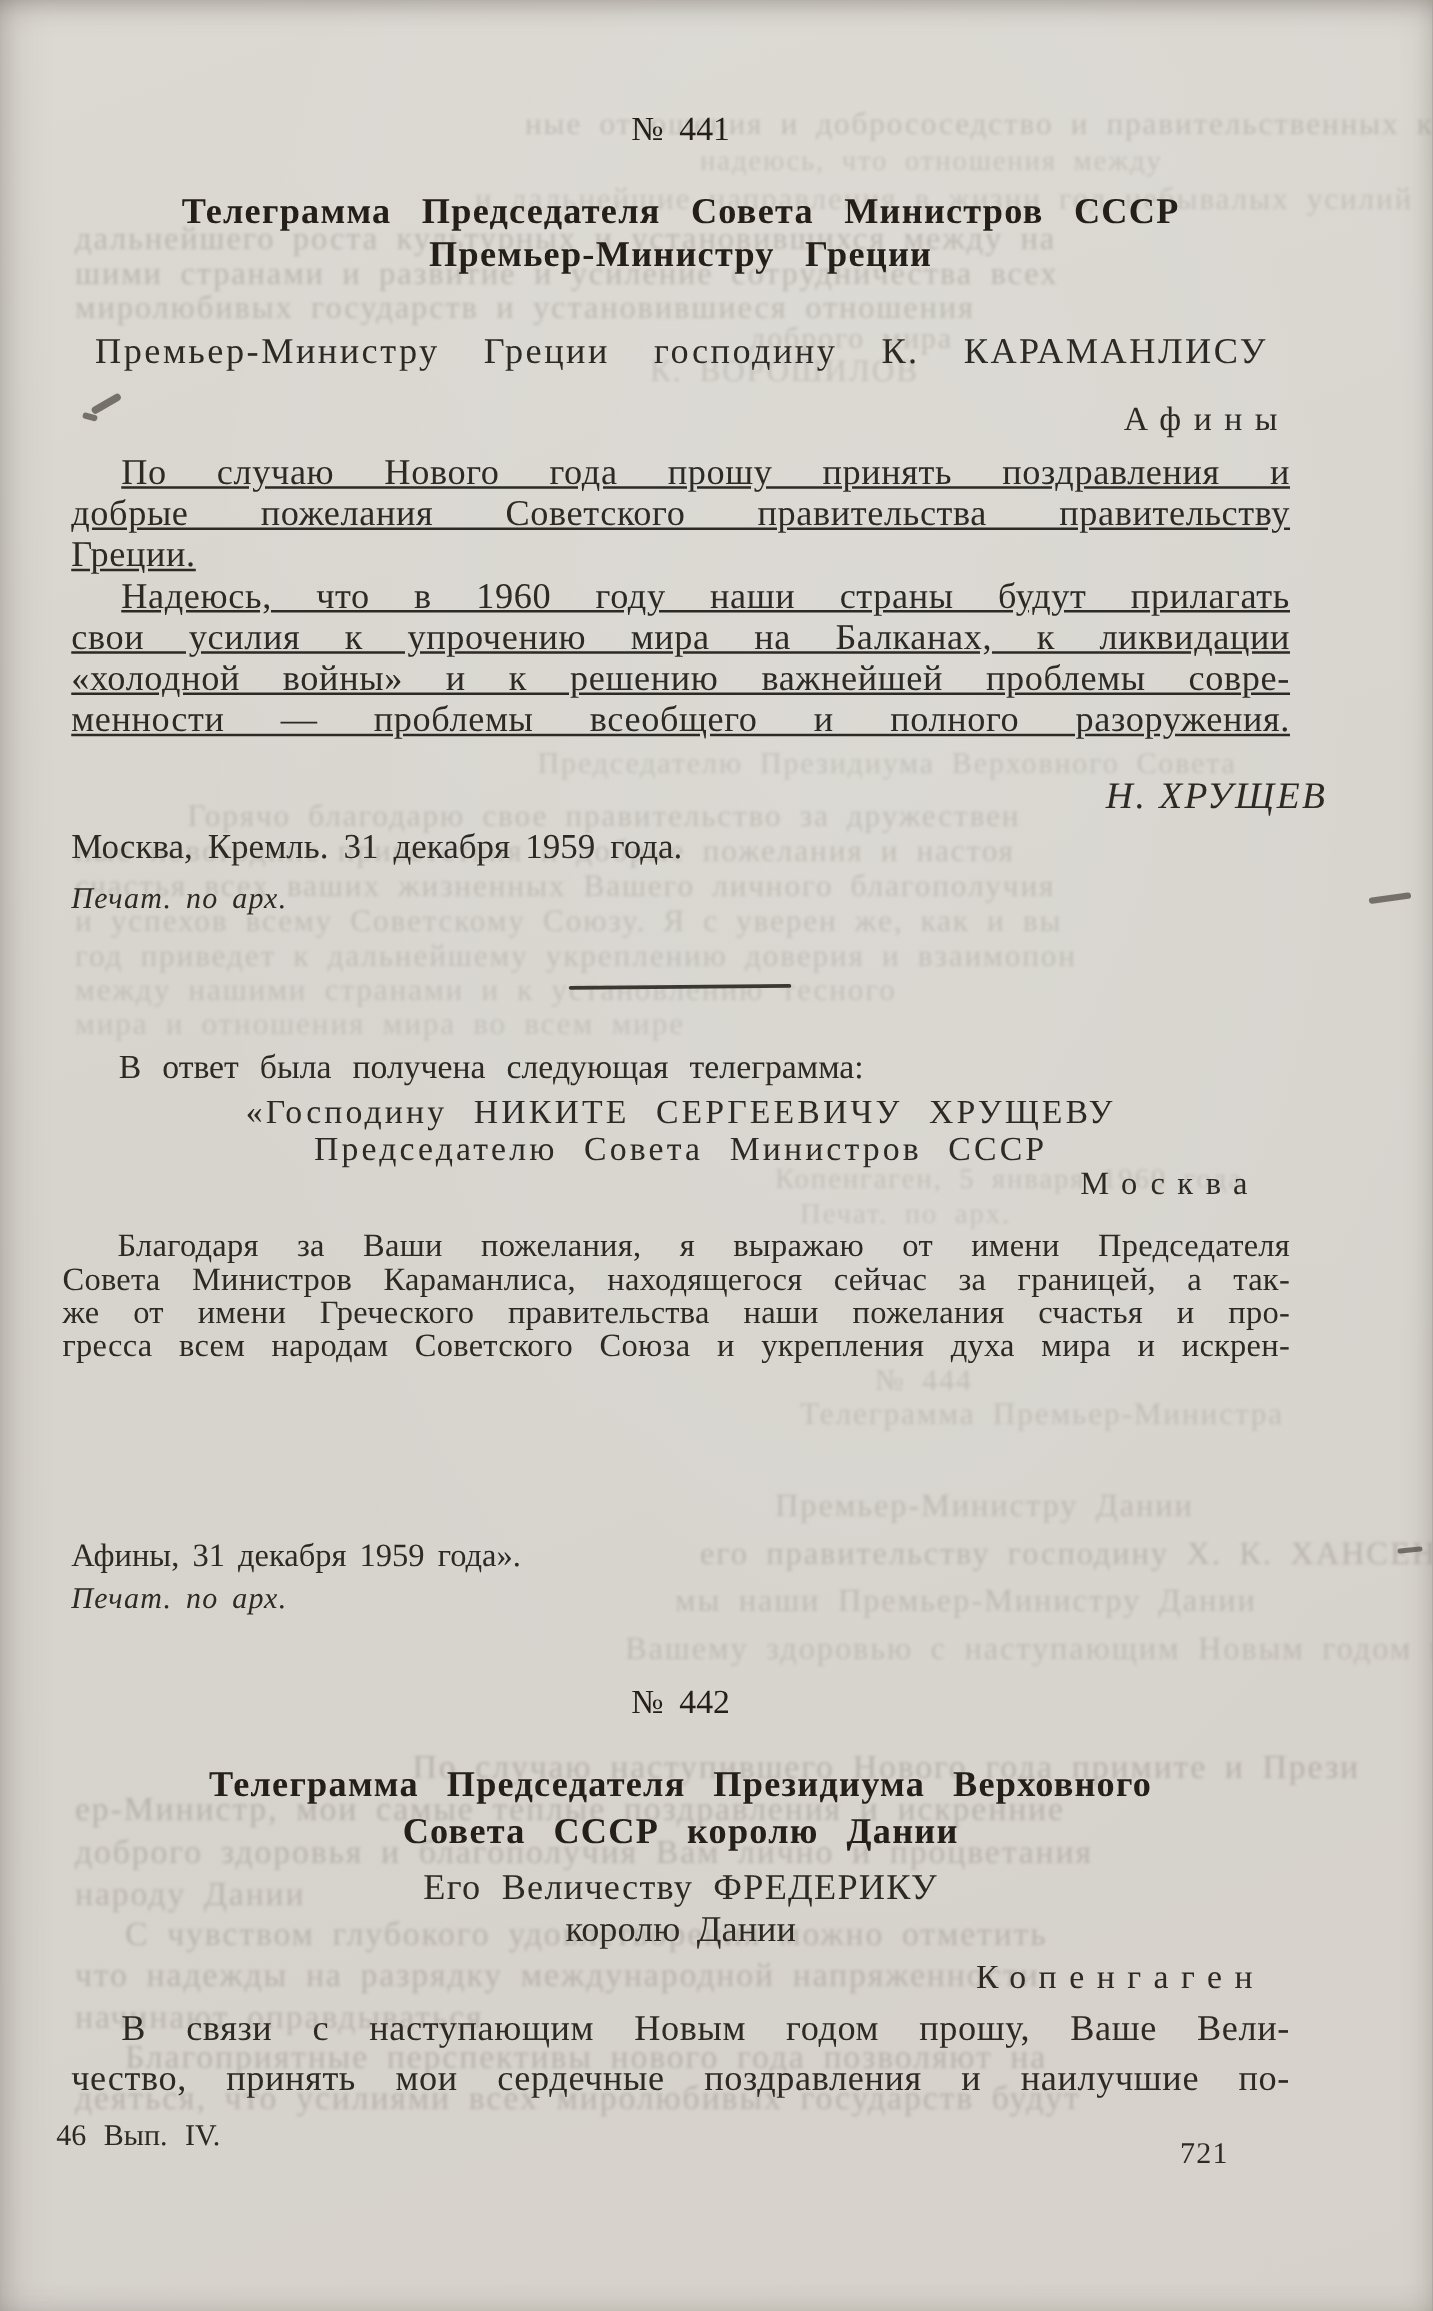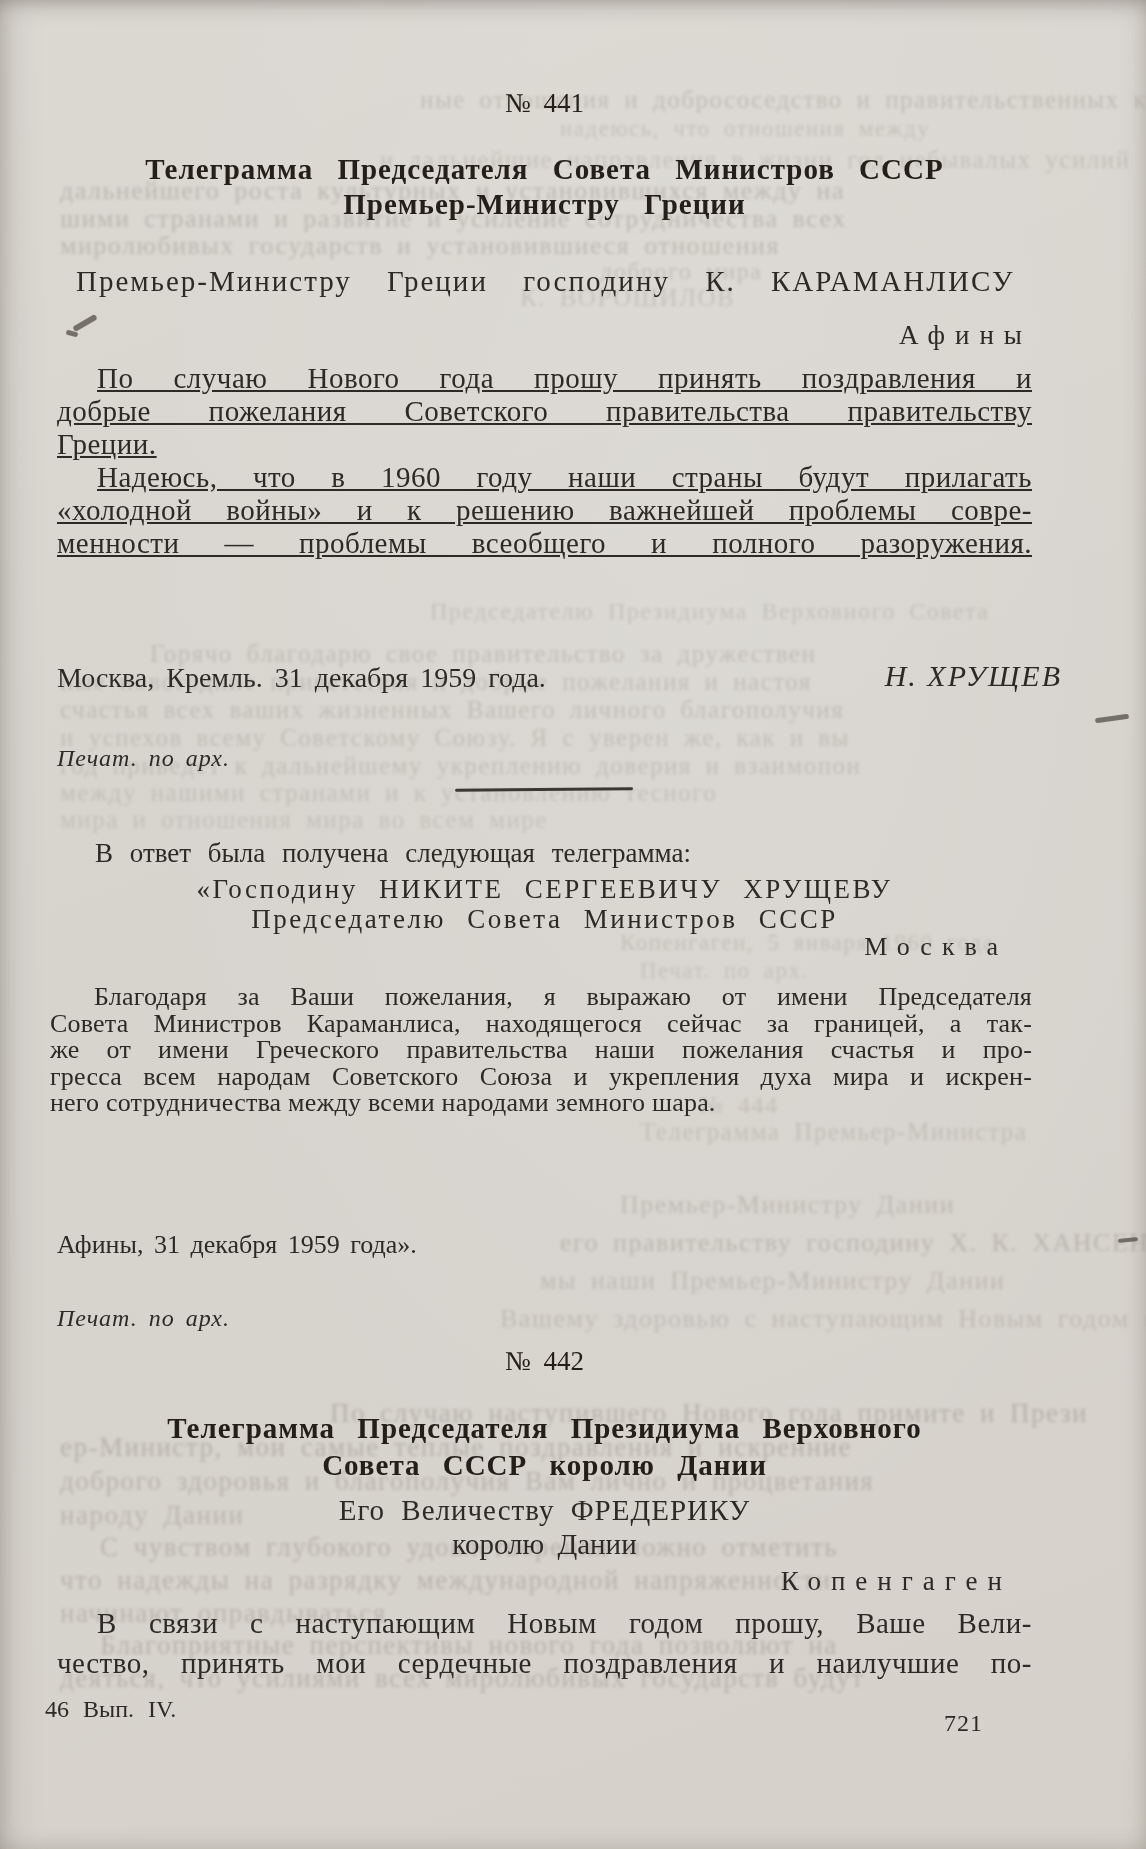--- a/index.html
+++ b/index.html
@@ -17,21 +17,21 @@
       inset -14px 0 30px -20px rgba(95,90,80,0.30),
       inset 0 -10px 30px -20px rgba(95,90,80,0.30);
     overflow:hidden;
     font-family:"Liberation Serif","DejaVu Serif",serif;
     color:#2d2a25;
   }
   .abs{position:absolute;left:57px;right:114px;}
   .center{text-align:center;}
   .rightal{text-align:right;}
   .bold{font-weight:700;color:#242019;}
-  .ital{font-style:italic;margin-top:39px;}
+  .ital{font-style:italic;}
   .jline{text-align:justify;text-align-last:justify;}
   .lastline{text-align:left;text-align-last:auto;}
   .num{font-size:27px;font-weight:400;word-spacing:6px;color:#242019;}
   .h441{top:152px;font-size:29px;line-height:35px;word-spacing:16px;letter-spacing:1px;}
   .addr441{top:265px;font-size:29px;word-spacing:26px;letter-spacing:2px;margin-left:19px;}
   .place{letter-spacing:10px;font-size:27px;}
   .body441{font-size:29px;line-height:33px;letter-spacing:0.5px;text-decoration:underline;}
   .sig441{top:620px;font-size:30px;letter-spacing:2px;right:84px;}
   .date441{top:662px;font-size:28px;word-spacing:5px;}
   .src{font-size:24px;letter-spacing:1px;word-spacing:4px;}
@@ -114,20 +114,21 @@
   <div class="abs rightal place txt" style="top:320px">Афины</div>
 
   <div class="abs body441 txt" style="top:362px">
     <div class="jline indent">По случаю Нового года прошу принять поздравления и</div>
     <div class="jline">добрые пожелания Советского правительства правительству</div>
     <div class="lastline">Греции.</div>
   </div>
 
   <div class="abs body441 txt" style="top:461px">
     <div class="jline indent">Надеюсь, что в 1960 году наши страны будут прилагать</div>
+    <div class="jline">свои усилия к упрочению мира на Балканах, к ликвидации</div>
     <div class="jline">«холодной войны» и к решению важнейшей проблемы совре-</div>
     <div class="jline">менности — проблемы всеобщего и полного разоружения.</div>
   </div>
 
   <div class="abs rightal ital sig441 txt">Н. ХРУЩЕВ</div>
 
   <div class="abs date441 txt">Москва, Кремль. 31 декабря 1959 года.</div>
 
   <div class="abs ital src txt" style="top:706px">Печат. по арх.</div>
 
@@ -140,21 +141,20 @@
     <div>Председателю Совета Министров СССР</div>
   </div>
 
   <div class="abs rightal place placeM txt">Москва</div>
 
   <div class="abs bodyR txt">
     <div class="jline indent" style="text-indent:44px">Благодаря за Ваши пожелания, я выражаю от имени Председателя</div>
     <div class="jline">Совета Министров Караманлиса, находящегося сейчас за границей, а так-</div>
     <div class="jline">же от имени Греческого правительства наши пожелания счастья и про-</div>
     <div class="jline">гресса всем народам Советского Союза и укрепления духа мира и искрен-</div>
-    <div class="lastline">него сотрудничества между всеми народами земного шара.</div>
   </div>
 
 
   <div class="abs dateR txt">Афины, 31 декабря 1959 года».</div>
 
   <div class="abs ital src srcR txt">Печат. по арх.</div>
 
   <div class="abs center num num442 txt">№ 442</div>
 
   <div class="abs center bold h442 txt">

